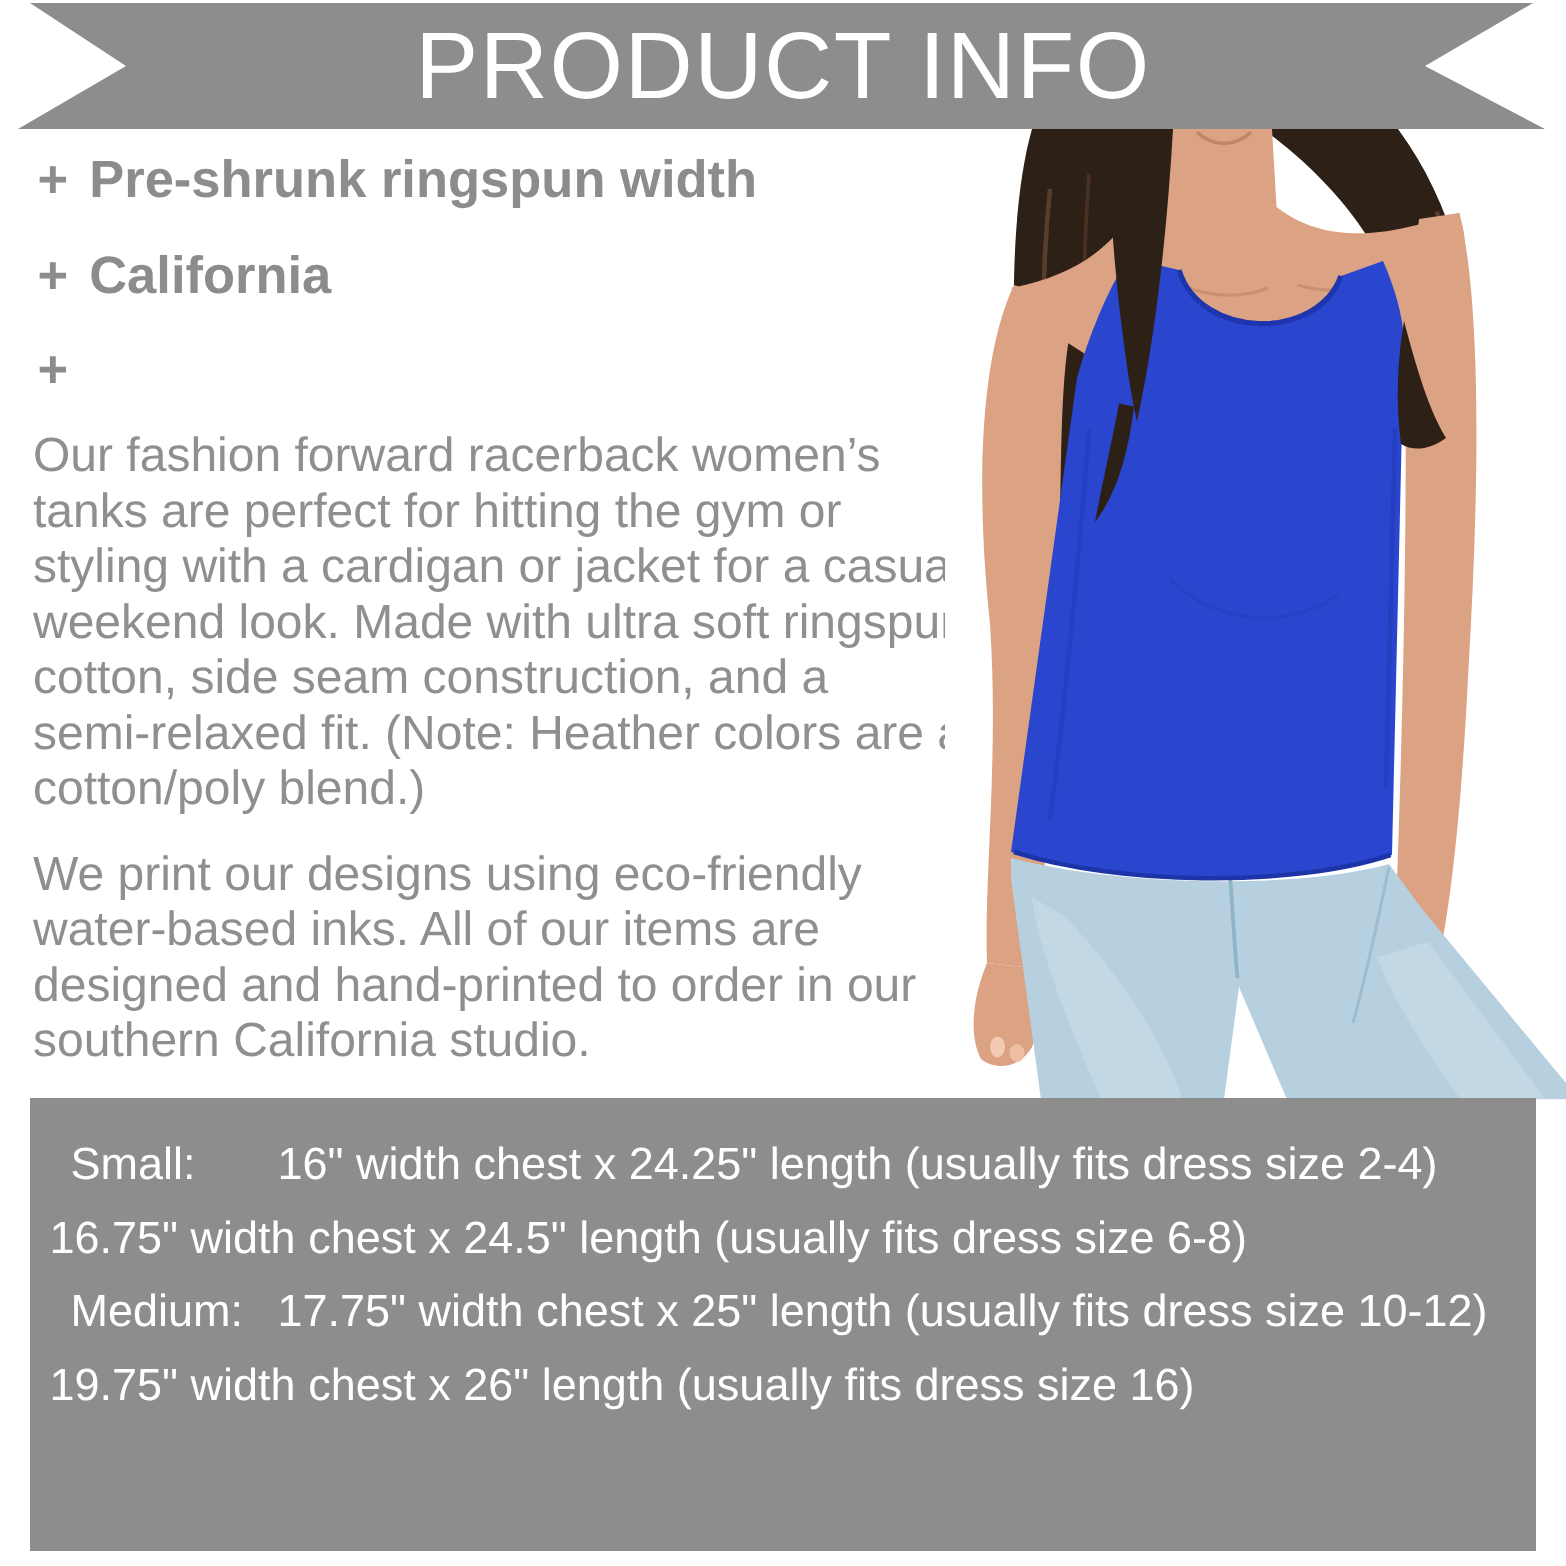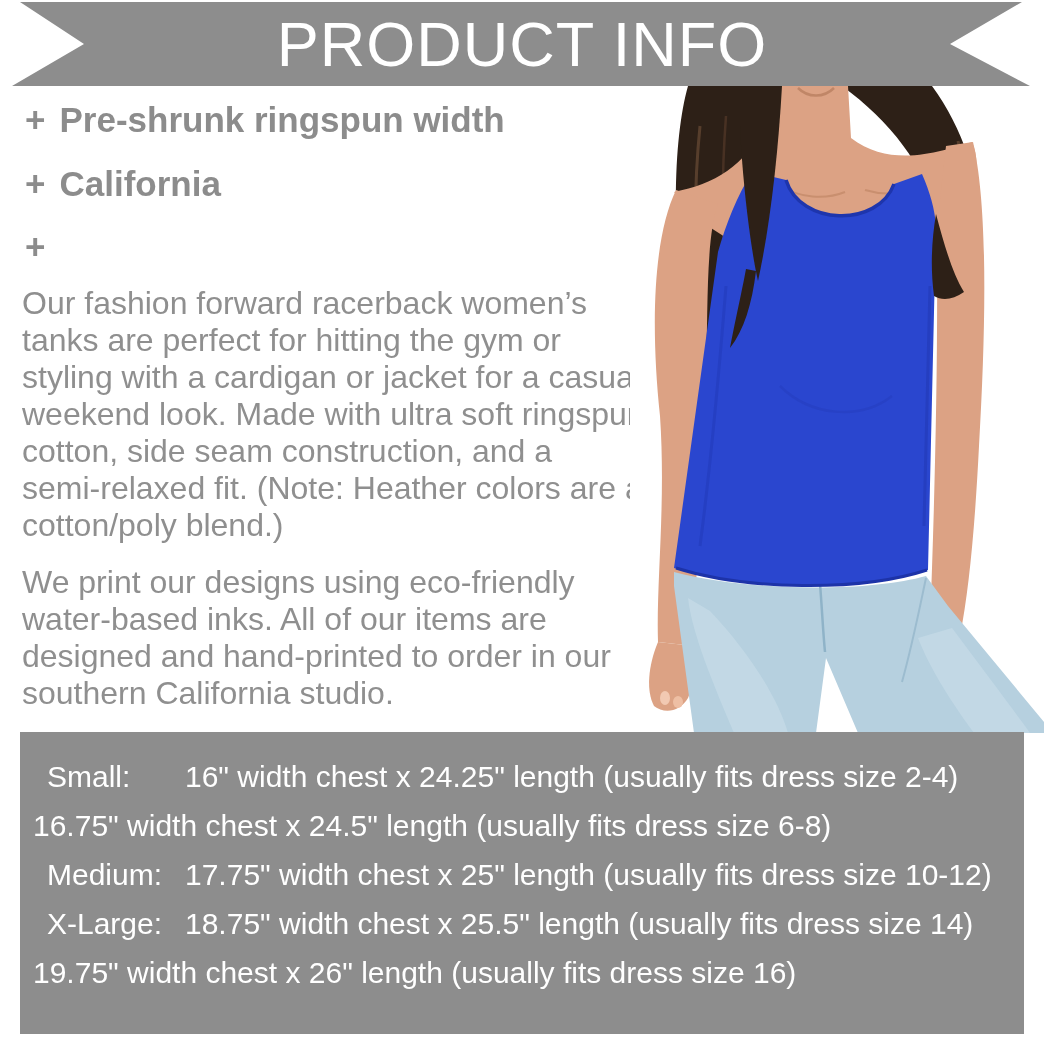--- a/index.html
+++ b/index.html
@@ -136,19 +136,15 @@
     <span class="size-details">16" width chest x 24.25" length (usually fits dress size 2-4)</span>
   </div>
   <div class="size-row">
     <span class="size-details">16.75" width chest x 24.5" length (usually fits dress size 6-8)</span>
   </div>
   <div class="size-row">
     <span class="size-label">Medium:</span>
     <span class="size-details">17.75" width chest x 25" length (usually fits dress size 10-12)</span>
   </div>
   <div class="size-row">
-    <span class="size-label">X-Large:</span>
-    <span class="size-details">18.75" width chest x 25.5" length (usually fits dress size 14)</span>
-  </div>
-  <div class="size-row">
     <span class="size-details">19.75" width chest x 26" length (usually fits dress size 16)</span>
   </div>
 </div>
 
 </body></html>

